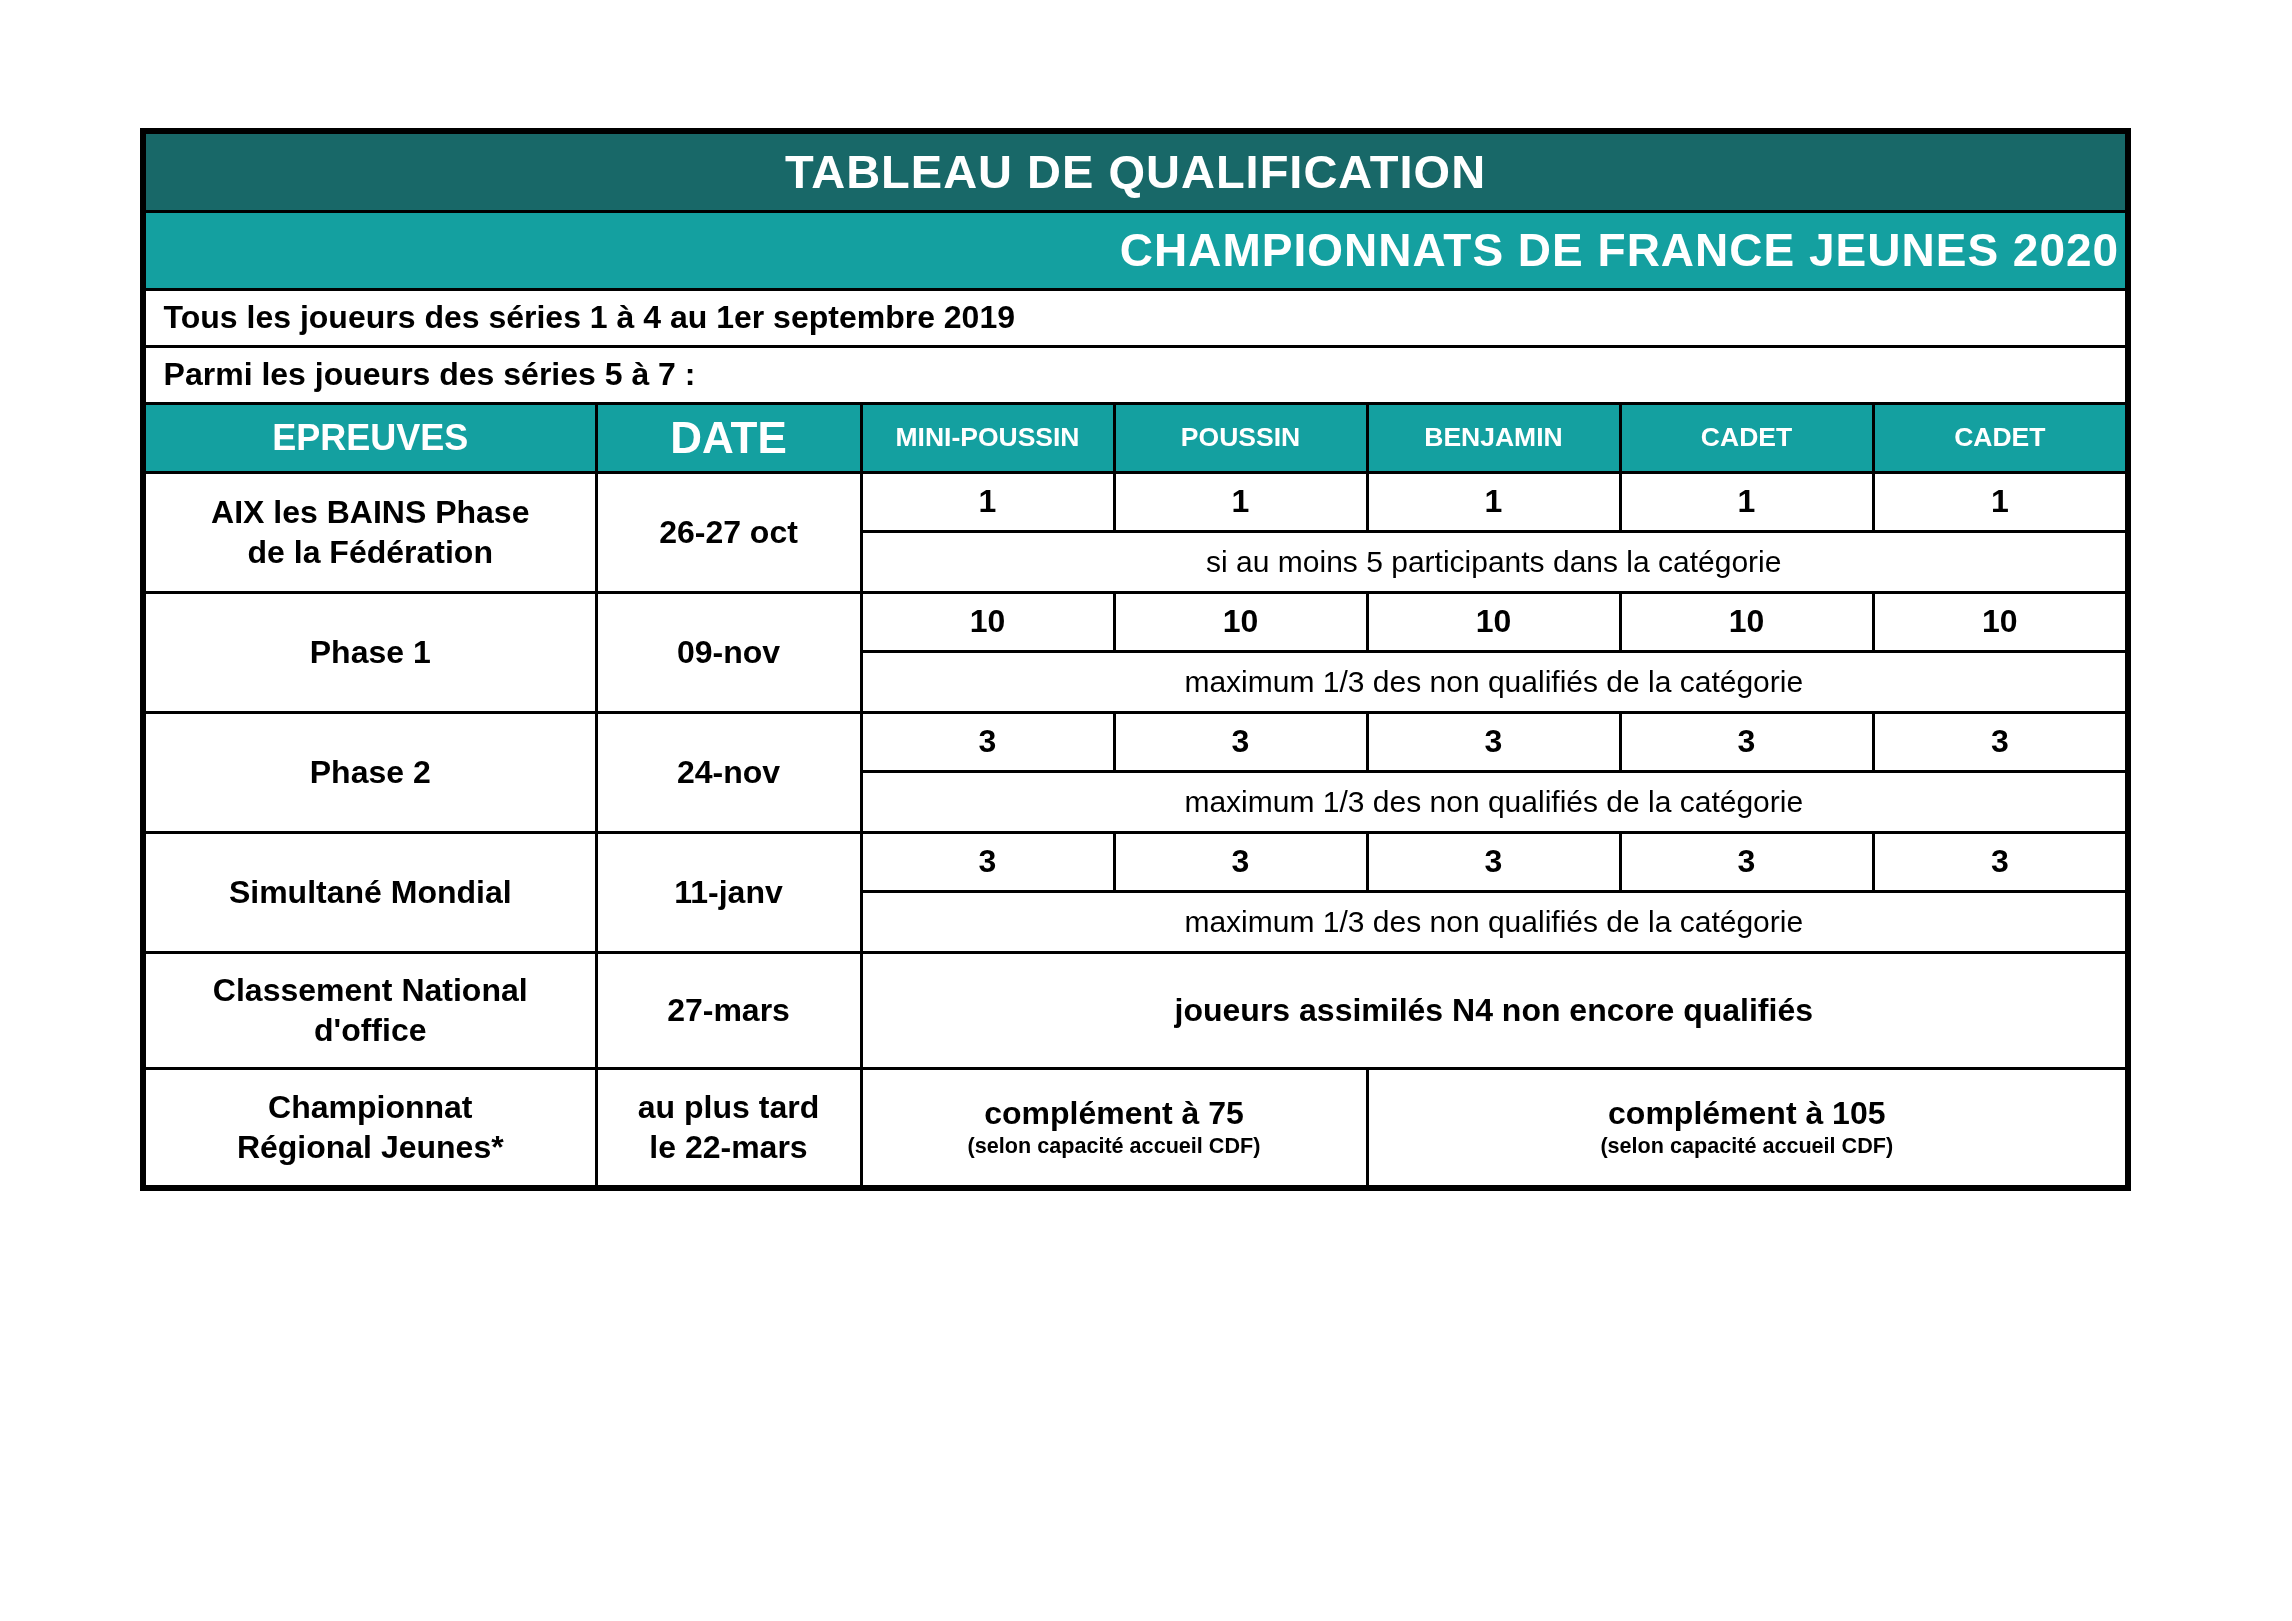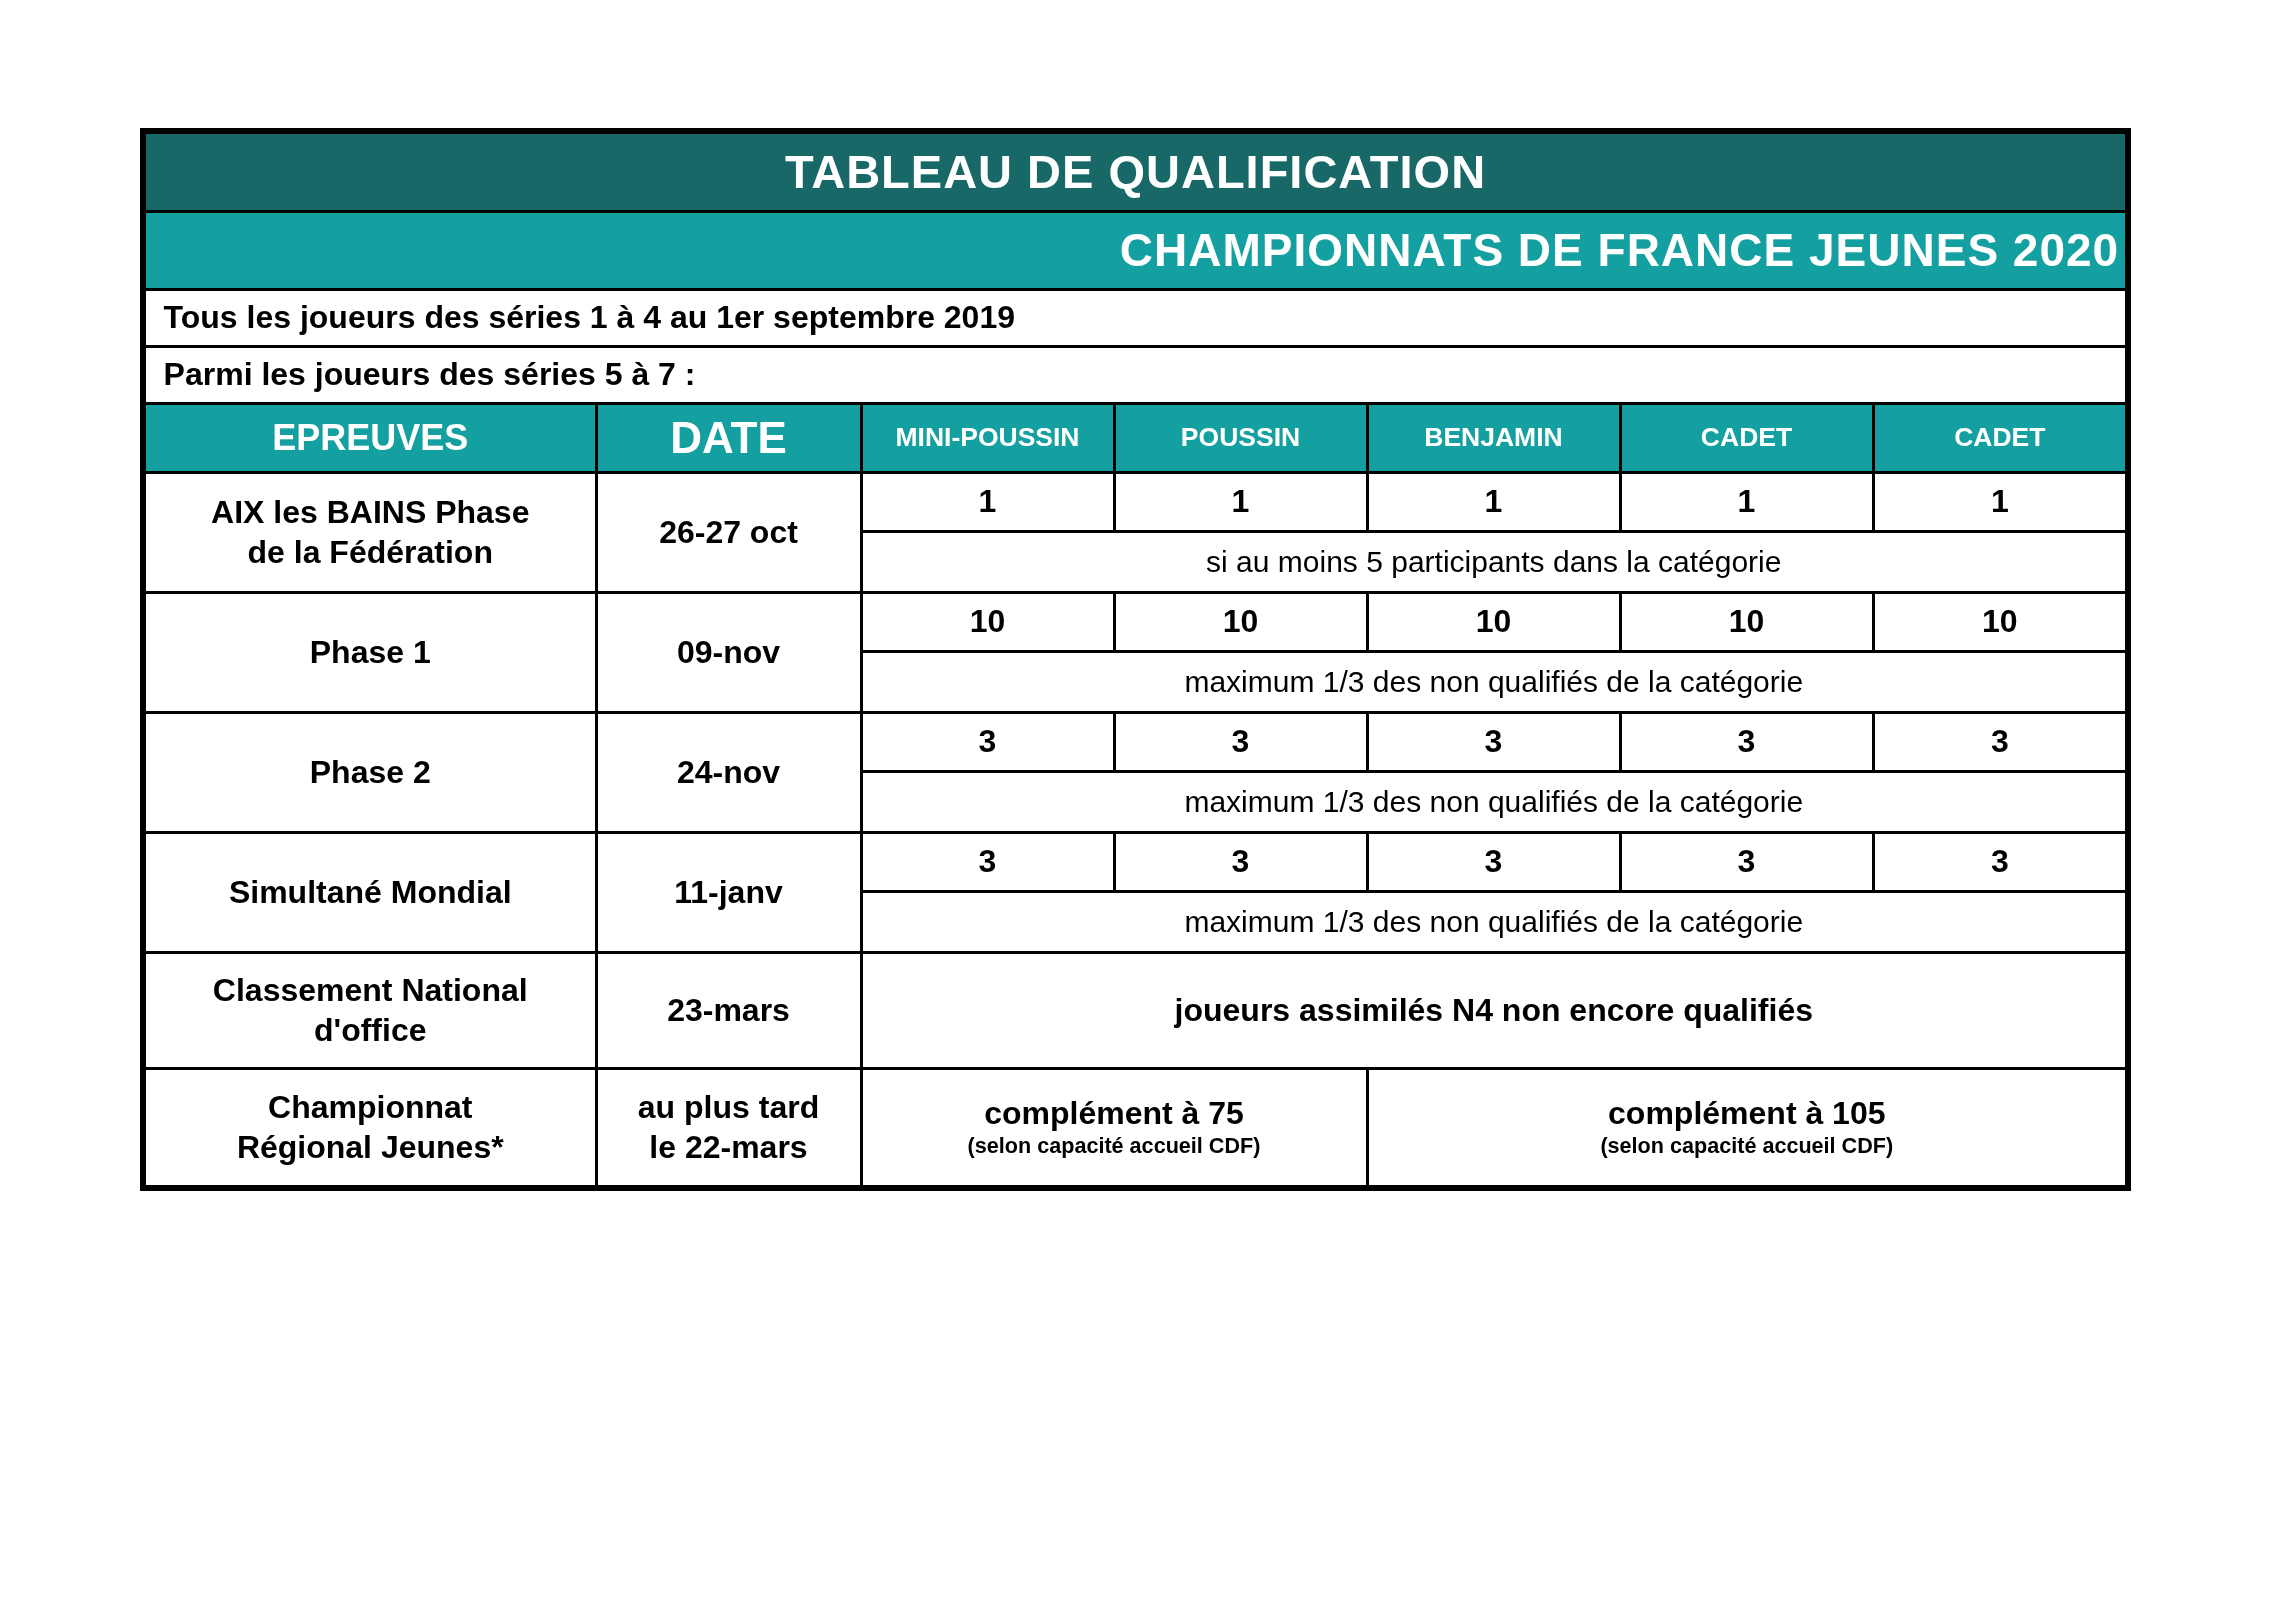--- a/index.html
+++ b/index.html
@@ -153,21 +153,21 @@
       <td class="val">3</td>
       <td class="val">3</td>
     </tr>
     <tr>
       <td class="note" colspan="5">maximum 1/3  des non qualifiés de la catégorie</td>
     </tr>
 
     <tr>
       <td class="label">Classement National
 d'office</td>
-      <td class="date">23-mars</td>
+      <td class="date">27-mars</td>
       <td class="fullnote" colspan="5">joueurs assimilés N4 non encore qualifiés</td>
     </tr>
 
     <tr>
       <td class="label">Championnat
 Régional Jeunes*</td>
       <td class="date">au plus tard
 le 22-mars</td>
       <td class="comp" colspan="2">
         <div class="comp-main">complément à 75</div>

